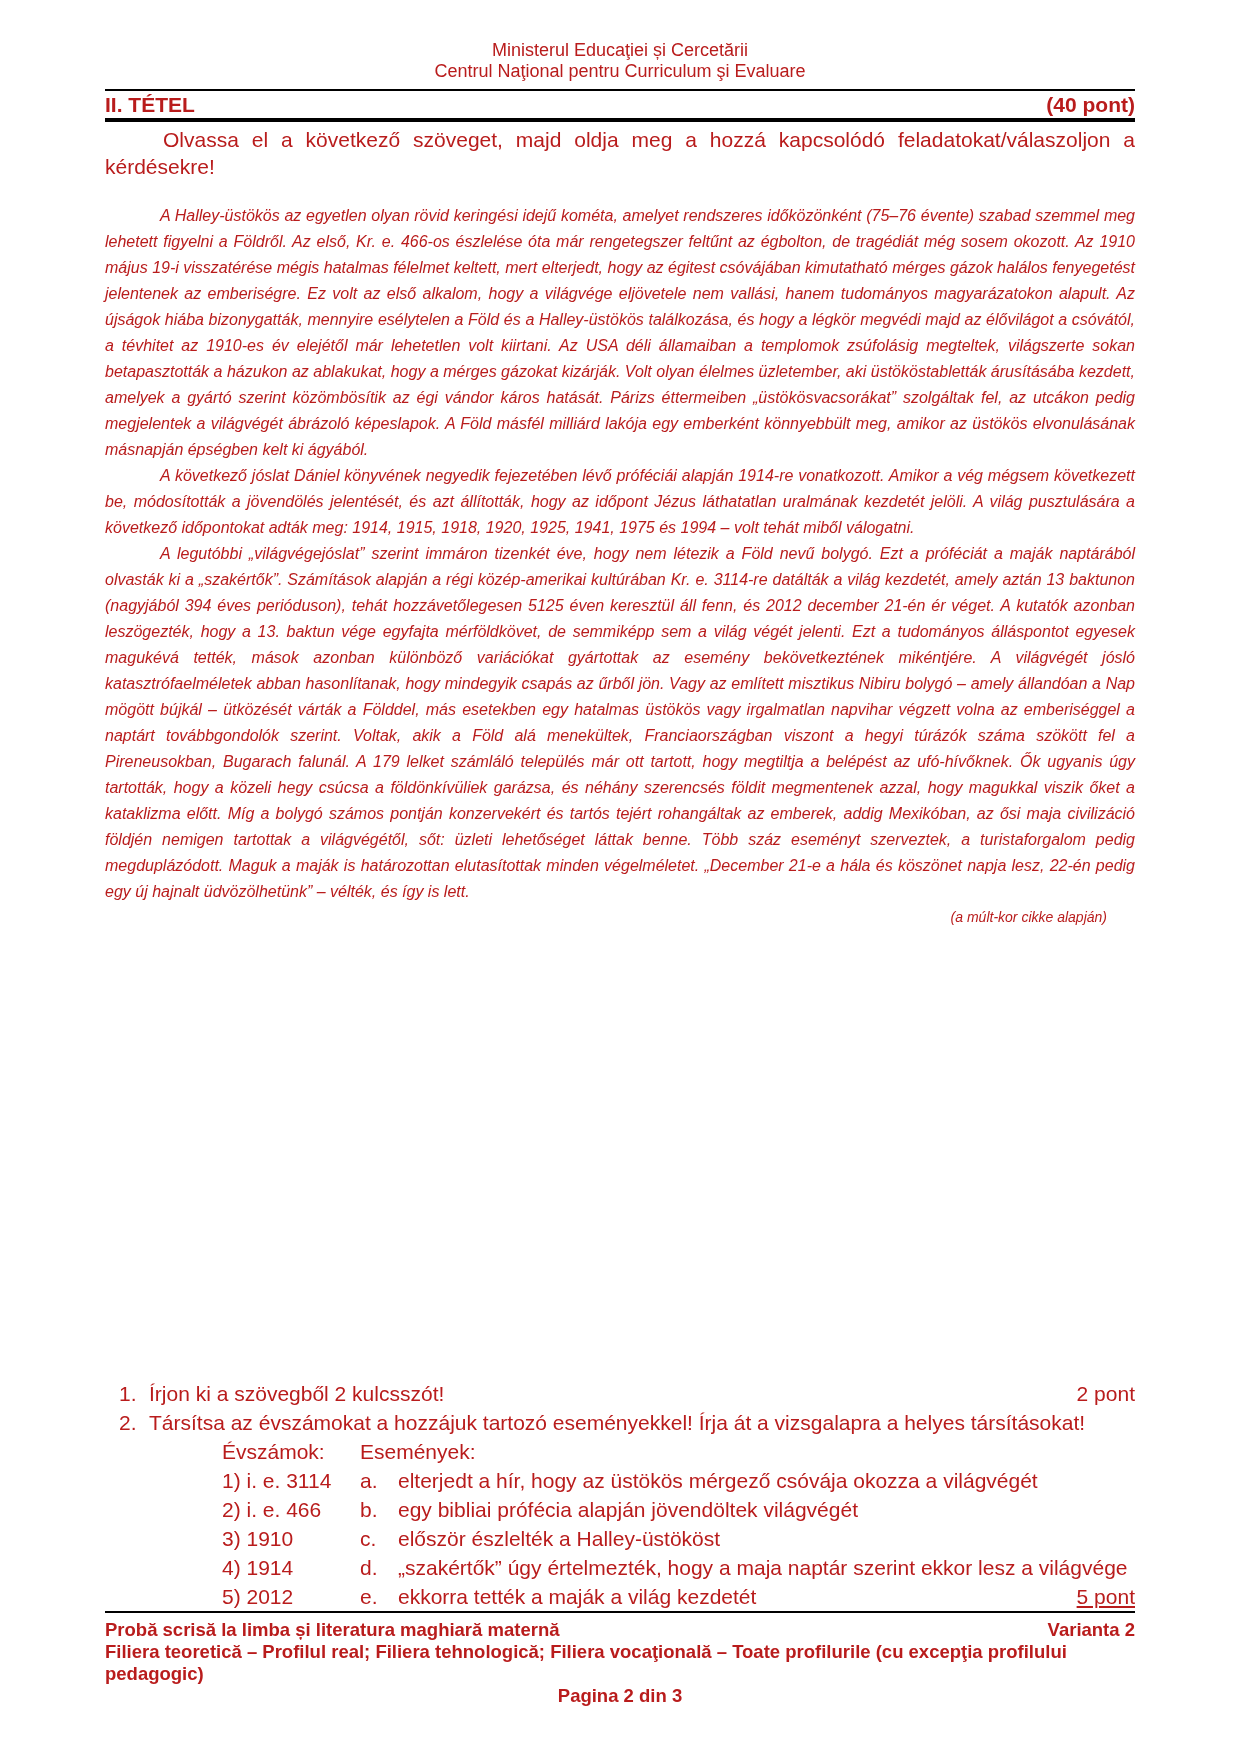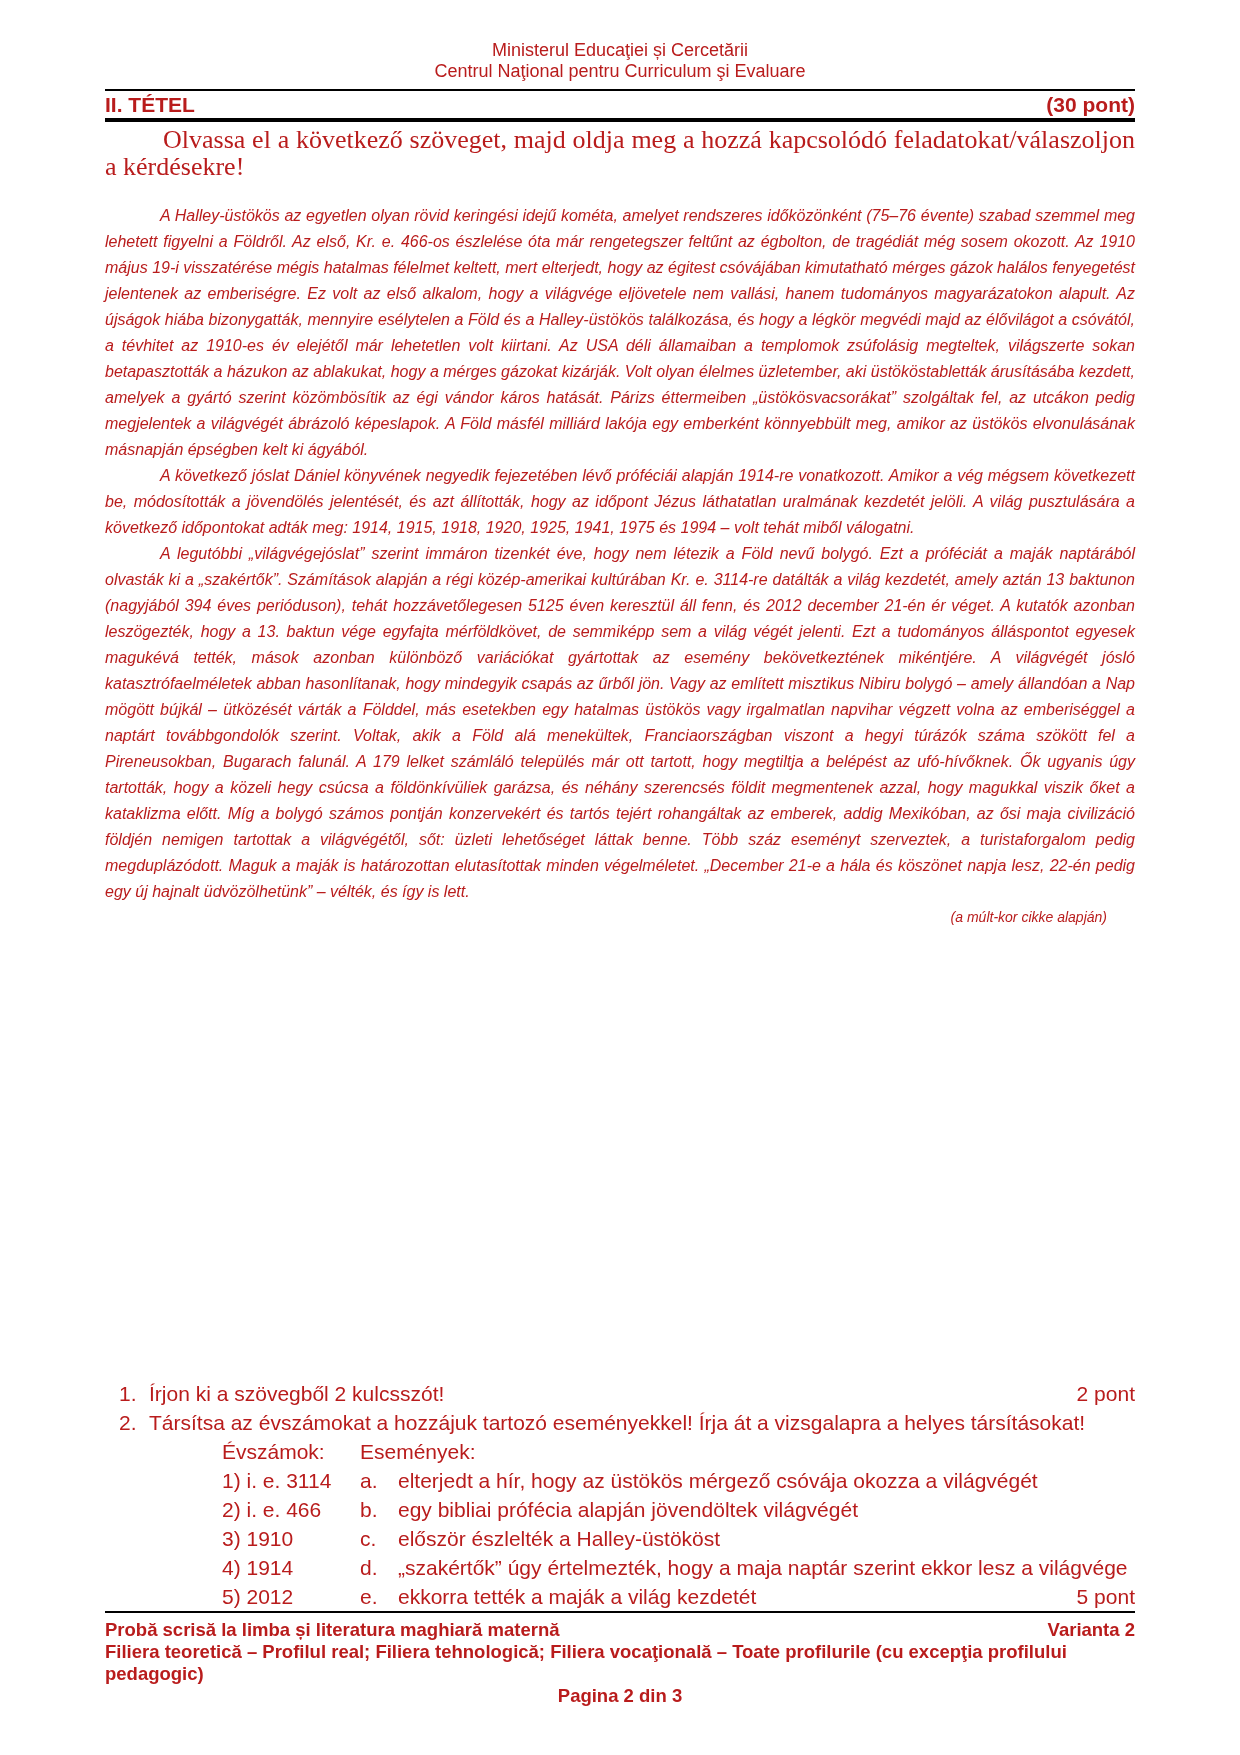--- a/index.html
+++ b/index.html
@@ -23,25 +23,24 @@
     display: flex;
     justify-content: space-between;
     align-items: center;
     font-weight: bold;
     font-size: 21px;
     padding: 2px 0 1px 0;
     border-bottom: 4px solid #000;
   }
   .instruction {
     margin: 4px 0 0 0;
-    font-size: 26px;
+    font-size: 21px;
     line-height: 27px;
     text-align: justify;
     text-indent: 58px;
-    font-family: Liberation Serif, serif;
   }
   .passage {
     margin-top: 23px;
     font-style: italic;
     font-size: 16px;
     line-height: 26px;
     text-align: justify;
   }
   .passage p { margin: 0; text-indent: 55px; }
   .source-line {
@@ -59,21 +58,21 @@
   .match-table {
     margin-left: 117px;
     display: grid;
     grid-template-columns: 138px 38px 1fr;
     line-height: 29px;
   }
   .mt-years-header { grid-column: 1; }
   .mt-events-header { grid-column: 2 / 4; }
   .mt-cell { }
   .mt-event-last { display: flex; }
-  .mt-event-last .q-points { margin-left: auto; padding-left: 20px; }
+  .mt-event-last .q-points { margin-left: auto; padding-left: 20px; text-decoration: underline; }
   .doc-footer {
     margin-top: auto;
     border-top: 2px solid #000;
     padding-top: 6px;
     font-size: 18.5px;
     line-height: 22px;
     font-weight: bold;
   }
   .footer-row1 { display: flex; justify-content: space-between; }
   .footer-center { text-align: center; }
@@ -85,21 +84,21 @@
 
   <div class="doc-header">
     <div>Ministerul Educaţiei și Cercetării</div>
     <div>Centrul Naţional pentru Curriculum şi Evaluare</div>
   </div>
 
   <div class="rule-top"></div>
 
   <div class="section-row">
     <span>II. TÉTEL</span>
-    <span>(30 pont)</span>
+    <span>(40 pont)</span>
   </div>
 
   <p class="instruction">Olvassa el a következő szöveget, majd oldja meg a hozzá kapcsolódó feladatokat/válaszoljon a kérdésekre!</p>
 
   <div class="passage">
     <p>A Halley-üstökös az egyetlen olyan rövid keringési idejű kométa, amelyet rendszeres időközönként (75–76 évente) szabad szemmel meg lehetett figyelni a Földről. Az első, Kr. e. 466-os észlelése óta már rengetegszer feltűnt az égbolton, de tragédiát még sosem okozott. Az 1910 május 19-i visszatérése mégis hatalmas félelmet keltett, mert elterjedt, hogy az égitest csóvájában kimutatható mérges gázok halálos fenyegetést jelentenek az emberiségre. Ez volt az első alkalom, hogy a világvége eljövetele nem vallási, hanem tudományos magyarázatokon alapult. Az újságok hiába bizonygatták, mennyire esélytelen a Föld és a Halley-üstökös találkozása, és hogy a légkör megvédi majd az élővilágot a csóvától, a tévhitet az 1910-es év elejétől már lehetetlen volt kiirtani. Az USA déli államaiban a templomok zsúfolásig megteltek, világszerte sokan betapasztották a házukon az ablakukat, hogy a mérges gázokat kizárják. Volt olyan élelmes üzletember, aki üstököstabletták árusításába kezdett, amelyek a gyártó szerint közömbösítik az égi vándor káros hatását. Párizs éttermeiben „üstökösvacsorákat” szolgáltak fel, az utcákon pedig megjelentek a világvégét ábrázoló képeslapok. A Föld másfél milliárd lakója egy emberként könnyebbült meg, amikor az üstökös elvonulásának másnapján épségben kelt ki ágyából.</p>
     <p>A következő jóslat Dániel könyvének negyedik fejezetében lévő próféciái alapján 1914-re vonatkozott. Amikor a vég mégsem következett be, módosították a jövendölés jelentését, és azt állították, hogy az időpont Jézus láthatatlan uralmának kezdetét jelöli. A világ pusztulására a következő időpontokat adták meg: 1914, 1915, 1918, 1920, 1925, 1941, 1975 és 1994 – volt tehát miből válogatni.</p>
     <p>A legutóbbi „világvégejóslat” szerint immáron tizenkét éve, hogy nem létezik a Föld nevű bolygó. Ezt a próféciát a maják naptárából olvasták ki a „szakértők”. Számítások alapján a régi közép-amerikai kultúrában Kr. e. 3114-re datálták a világ kezdetét, amely aztán 13 baktunon (nagyjából 394 éves perióduson), tehát hozzávetőlegesen 5125 éven keresztül áll fenn, és 2012 december 21-én ér véget. A kutatók azonban leszögezték, hogy a 13. baktun vége egyfajta mérföldkövet, de semmiképp sem a világ végét jelenti. Ezt a tudományos álláspontot egyesek magukévá tették, mások azonban különböző variációkat gyártottak az esemény bekövetkeztének mikéntjére. A világvégét jósló katasztrófaelméletek abban hasonlítanak, hogy mindegyik csapás az űrből jön. Vagy az említett misztikus Nibiru bolygó – amely állandóan a Nap mögött bújkál – ütközését várták a Földdel, más esetekben egy hatalmas üstökös vagy irgalmatlan napvihar végzett volna az emberiséggel a naptárt továbbgondolók szerint. Voltak, akik a Föld alá menekültek, Franciaországban viszont a hegyi túrázók száma szökött fel a Pireneusokban, Bugarach falunál. A 179 lelket számláló település már ott tartott, hogy megtiltja a belépést az ufó-hívőknek. Ők ugyanis úgy tartották, hogy a közeli hegy csúcsa a földönkívüliek garázsa, és néhány szerencsés földit megmentenek azzal, hogy magukkal viszik őket a kataklizma előtt. Míg a bolygó számos pontján konzervekért és tartós tejért rohangáltak az emberek, addig Mexikóban, az ősi maja civilizáció földjén nemigen tartottak a világvégétől, sőt: üzleti lehetőséget láttak benne. Több száz eseményt szerveztek, a turistaforgalom pedig megduplázódott. Maguk a maják is határozottan elutasítottak minden végelméletet. „December 21-e a hála és köszönet napja lesz, 22-én pedig egy új hajnalt üdvözölhetünk” – vélték, és így is lett.</p>
   </div>
 

